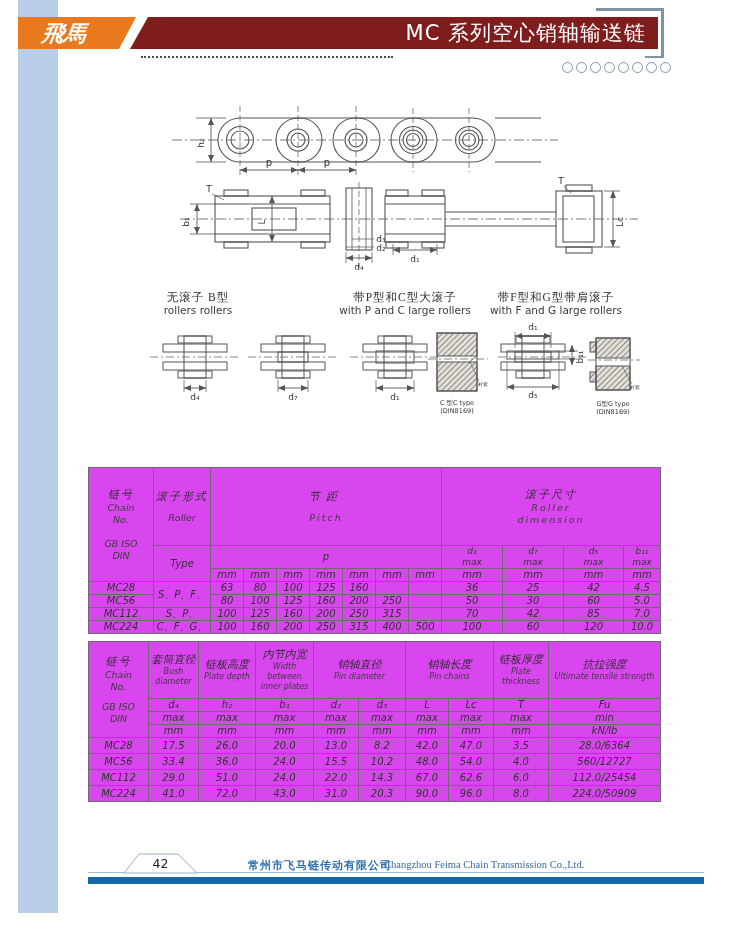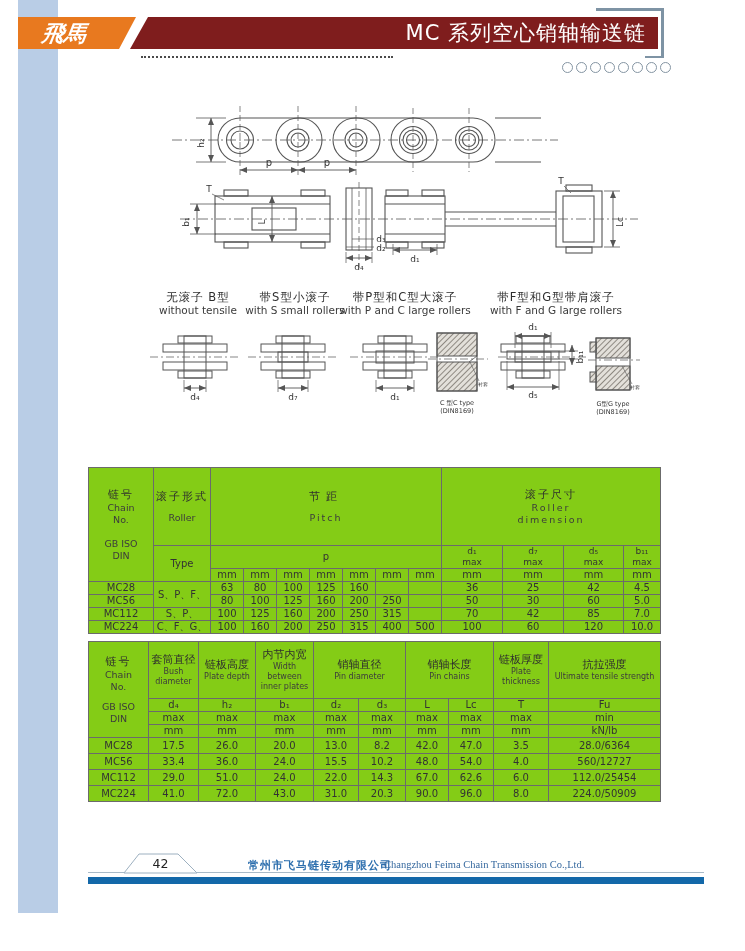--- a/index.html
+++ b/index.html
@@ -23,25 +23,25 @@
   .br{background:#7e93a4;}
   .br-top{left:596px;top:8px;width:68px;height:2.5px;}
   .br-right{left:661px;top:8px;width:2.5px;height:50px;}
   .br-bot{left:645px;top:56px;width:18px;height:2px;}
   .circles{left:562px;top:62px;display:flex;gap:3px;}
   .circles span{display:block;width:11px;height:11px;border:1.5px solid #8595a3;border-radius:50%;box-sizing:border-box;}
 
   
   svg text{fill:#333;stroke:none;font-family:"DejaVu Sans","Liberation Sans",sans-serif;}
   .rt-label{position:absolute;text-align:center;width:160px;}
-  .rt-zh{font-size:11.5px;line-height:14px;letter-spacing:1px;color:#2e2e2e;}
+  .rt-zh{font-size:11.5px;line-height:14px;letter-spacing:1px;color:#2e2e2e;font-family:Liberation Serif, serif;}
   .rt-en{font-size:10.5px;line-height:13px;color:#3a3a3a;}
 
   
-  .dtable{position:absolute;border-collapse:collapse;table-layout:fixed;background:#84cc16;}
+  .dtable{position:absolute;border-collapse:collapse;table-layout:fixed;background:#d946ef;font-style:italic;}
   .dtable td{border:1px solid #6b6b6b;text-align:center;vertical-align:middle;
              padding:0;font-size:10px;line-height:1.2;overflow:hidden;color:#333;}
   .zh{font-size:11px;letter-spacing:2px;line-height:14px;color:#2e2e2e;}
   .en{font-size:9.5px;line-height:12px;color:#3c3c3c;}
   .en-sp{letter-spacing:2px;}
   .en-sm{font-size:8px;line-height:10px;color:#3c3c3c;}
   .gap8{height:8px;}
   .gap12{height:12px;}
   .sym{font-size:9.5px;}
   .small{font-size:9px;}
@@ -266,25 +266,21 @@
       <rect x="596" y="338" width="34" height="52"></rect>
       <line x1="622" y1="366" x2="632" y2="384" stroke-width="0.6"></line>
       <text x="635" y="389" font-size="5" text-anchor="middle">衬套</text>
       <text x="613" y="406" font-size="6.5" text-anchor="middle">G型G type</text>
       <text x="613" y="414" font-size="6.5" text-anchor="middle">(DIN8169)</text>
     </g>
   </svg>
 
   <div class="abs rt-label" style="left:118px;top:290px">
     <div class="rt-zh">无滚子 B型</div>
-    <div class="rt-en">without tensile</div>
-  </div>
-  <div class="abs rt-label" style="left:215px;top:290px">
-    <div class="rt-zh">带S型小滚子</div>
-    <div class="rt-en">with S small rollers</div>
+    <div class="rt-en">rollers rollers</div>
   </div>
   <div class="abs rt-label" style="left:325px;top:290px">
     <div class="rt-zh">带P型和C型大滚子</div>
     <div class="rt-en">with P and C large rollers</div>
   </div>
   <div class="abs rt-label" style="left:476px;top:290px">
     <div class="rt-zh">带F型和G型带肩滚子</div>
     <div class="rt-en">with F and G large rollers</div>
   </div>
 

